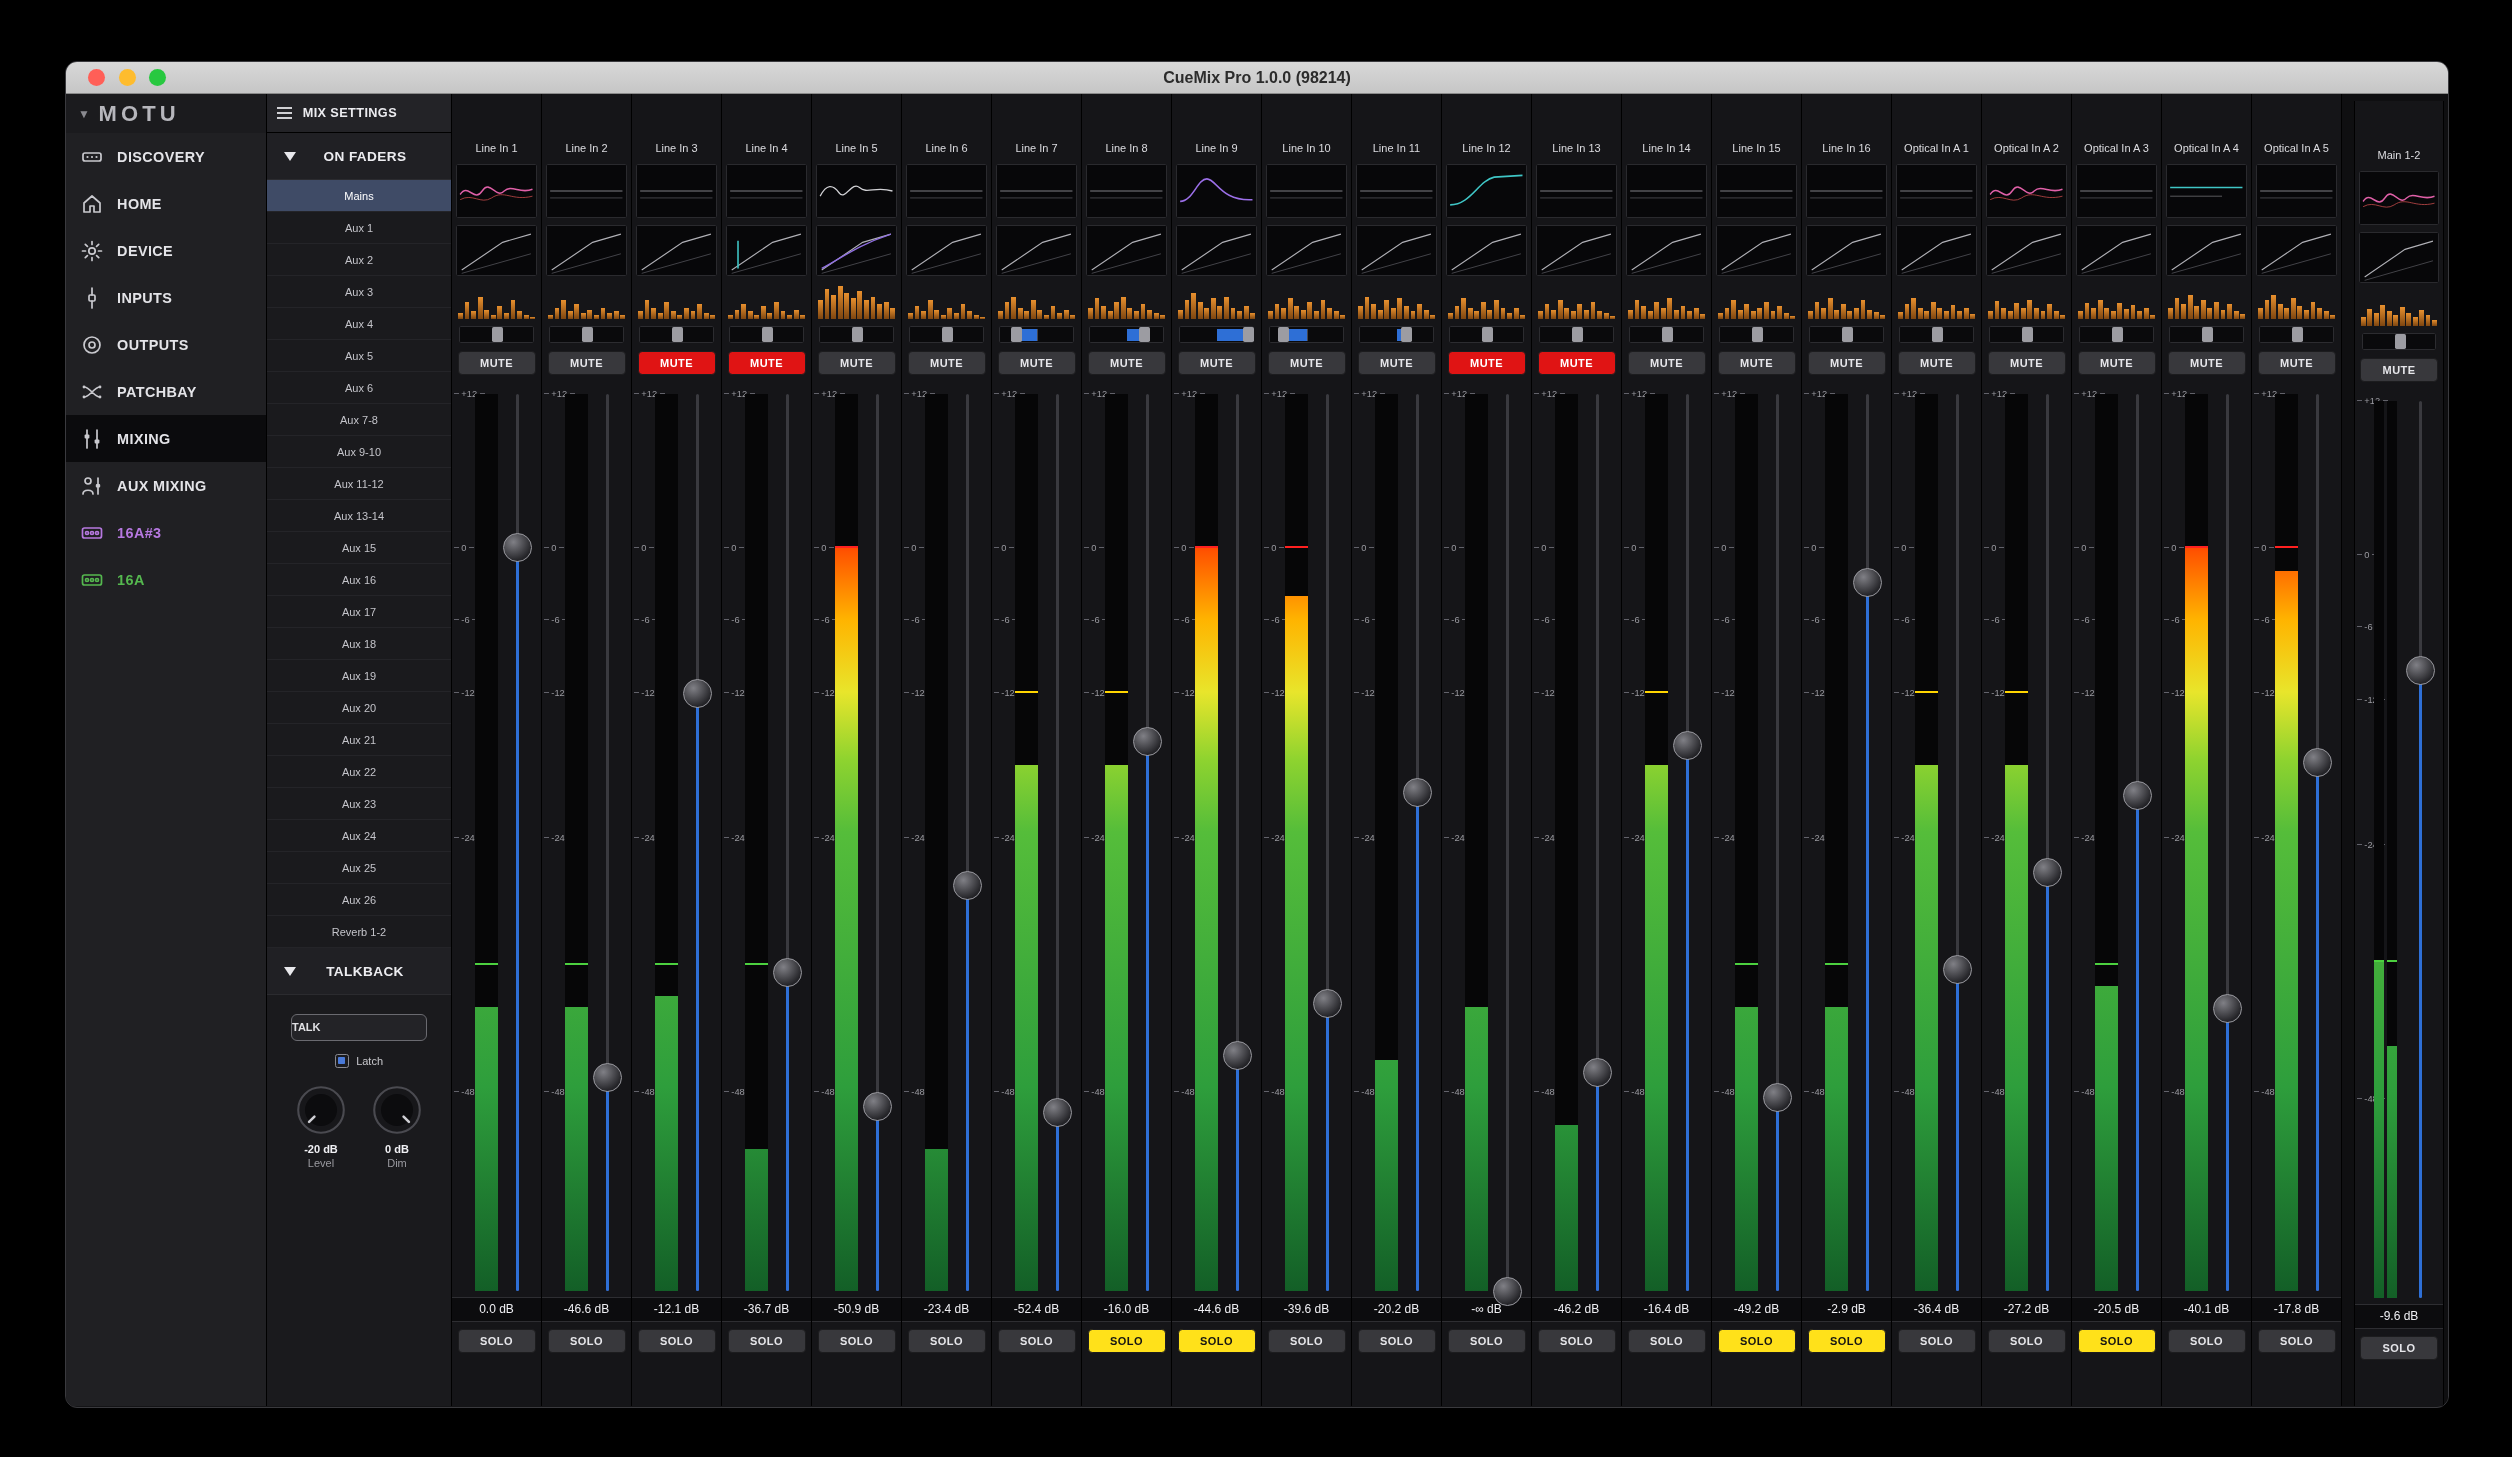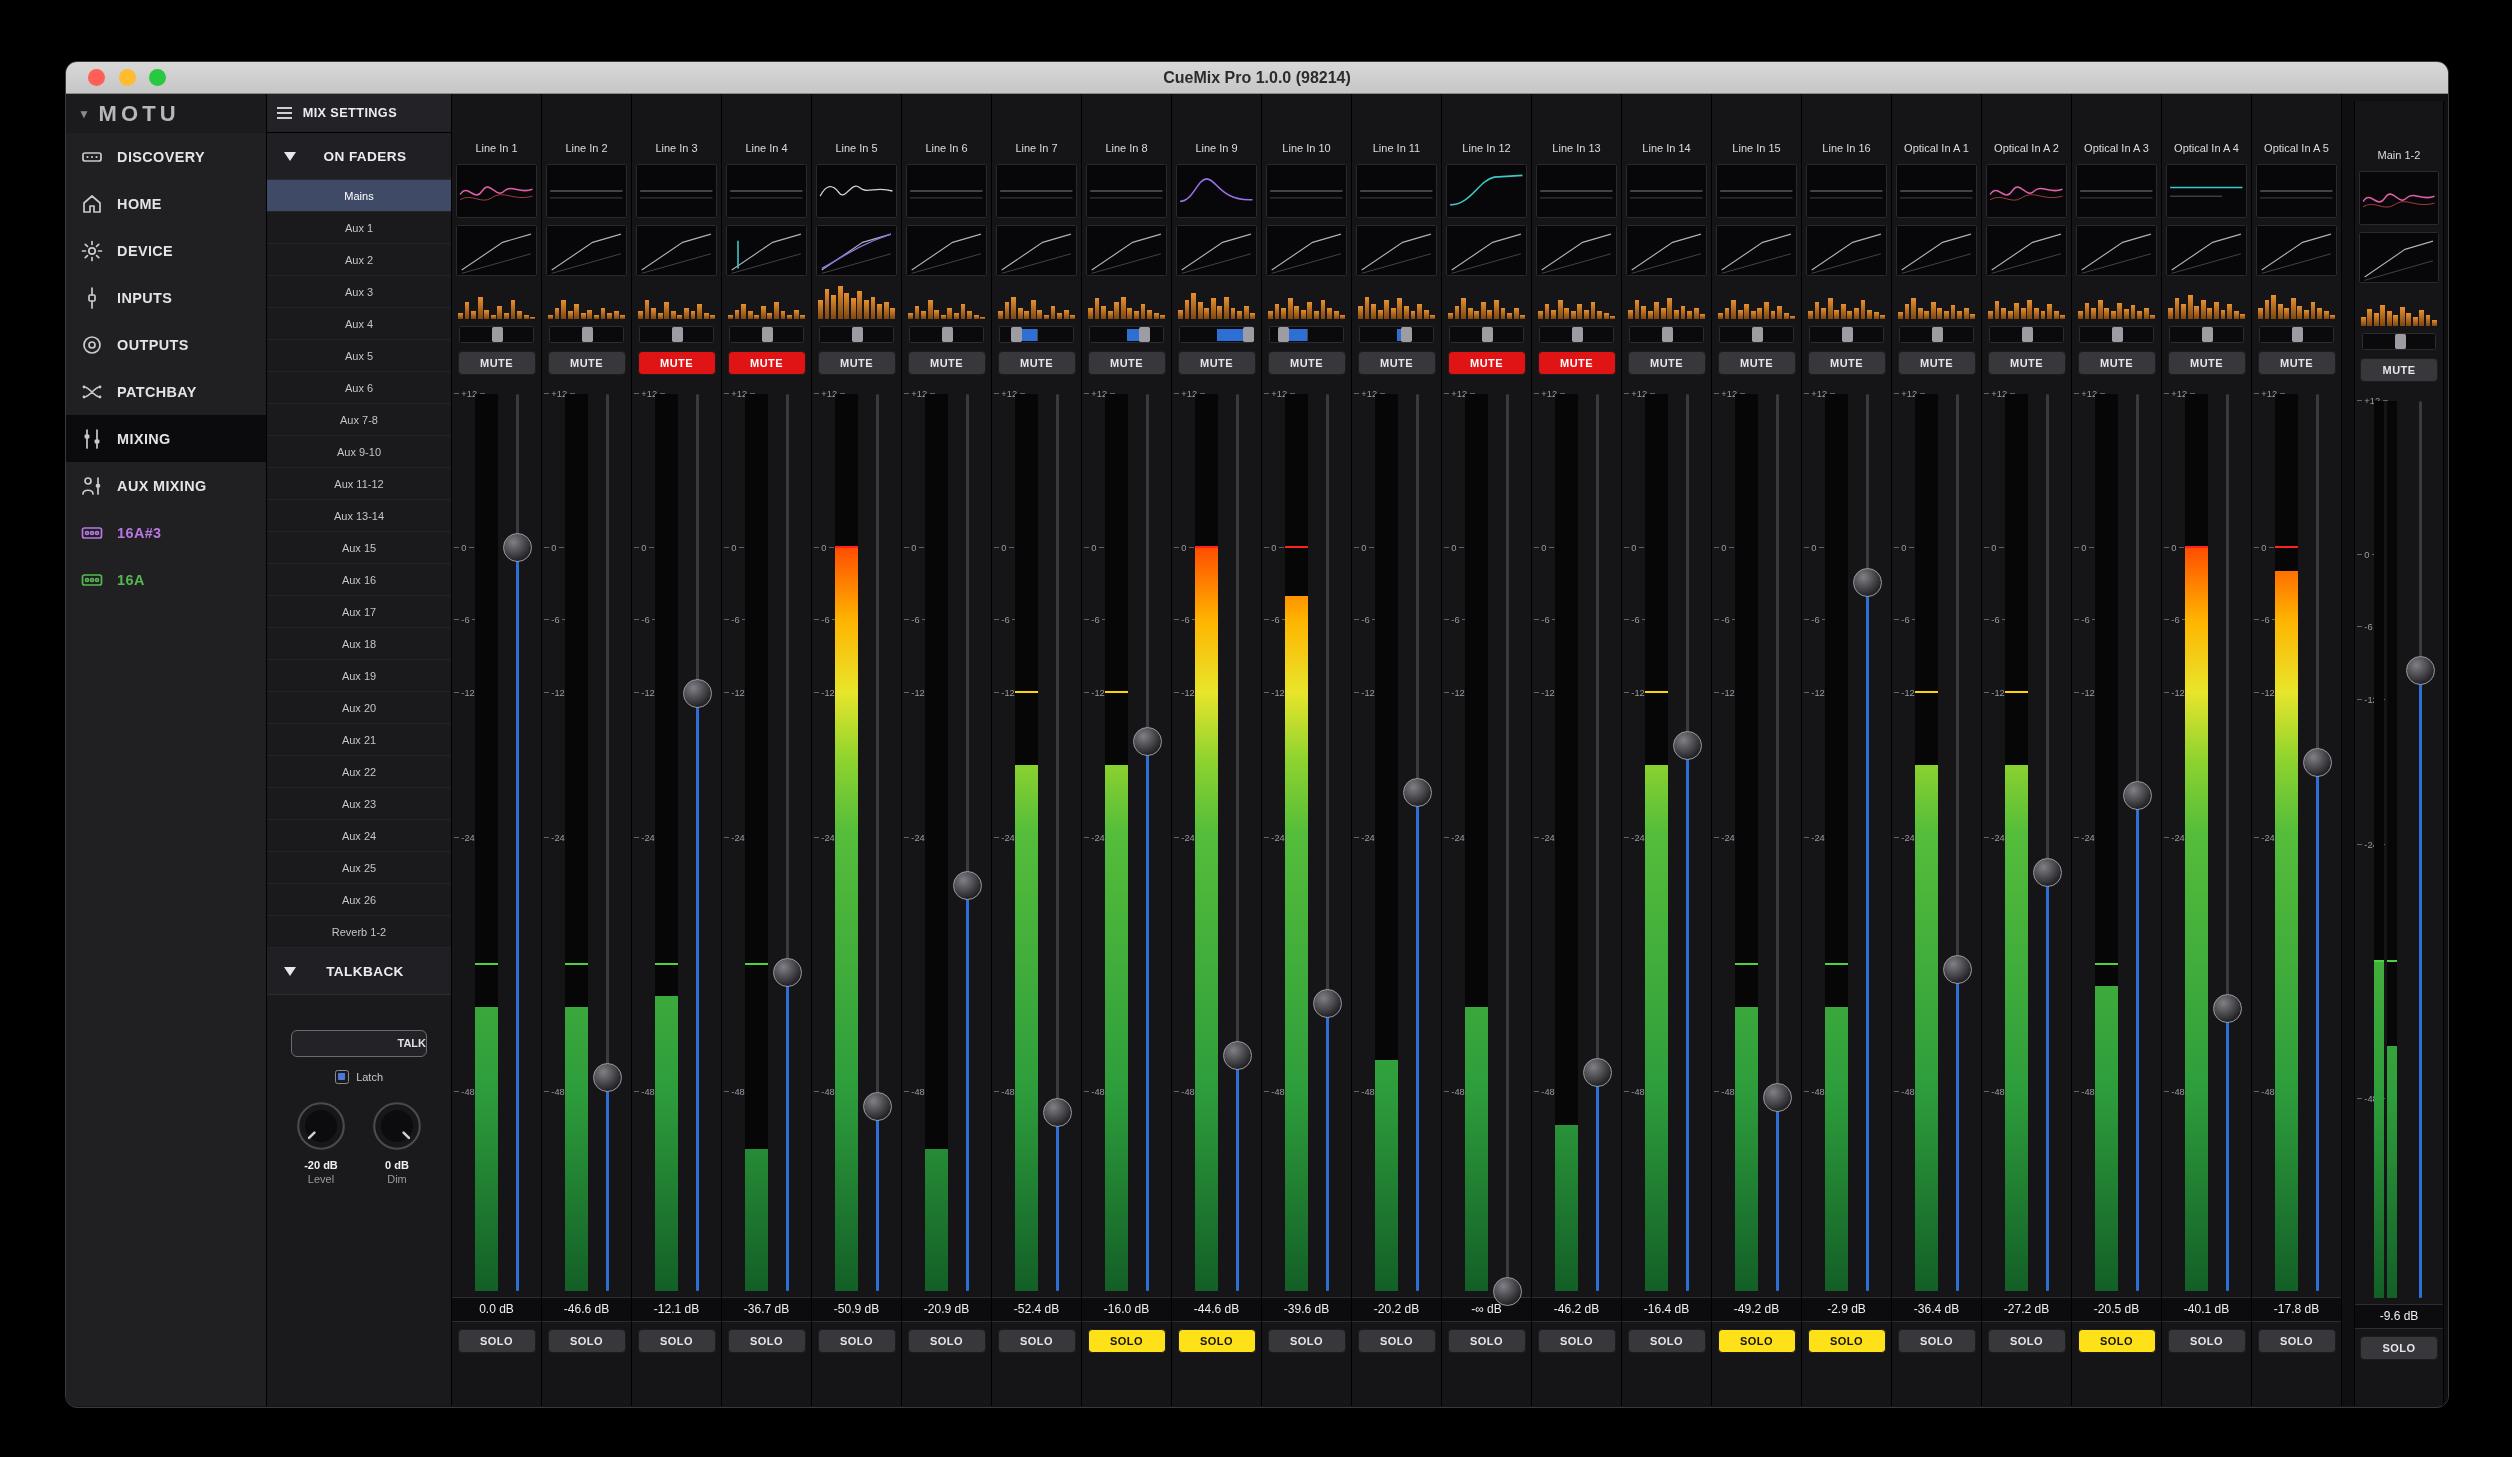--- a/index.html
+++ b/index.html
@@ -30,22 +30,22 @@
   .burger i{height:1.7px;background:#d0d0d4;display:block;}
   .panel-head .phlabel{color:#ececf0;font-size:12.7px;font-weight:700;letter-spacing:0.4px;text-align:right;}
   .sect{height:47px;display:flex;align-items:center;padding:0 0 0 17px;border-bottom:0.8px solid #2b2b2f;background:#202024;}
   .sect .slabel{flex:1;text-align:center;color:#ececf0;font-size:13.6px;font-weight:700;letter-spacing:0.4px;margin-right:17px;}
   .arr-r{width:0;height:0;border-top:6.8px solid transparent;border-bottom:6.8px solid transparent;border-left:9.3px solid #e8e8ec;}
   .arr-d{width:0;height:0;border-left:6.8px solid transparent;border-right:6.8px solid transparent;border-top:9.3px solid #e8e8ec;}
   .fader-list{background:#1a1a1d;}
   .fl-item{height:32px;display:flex;align-items:center;justify-content:center;color:#c4c4ca;font-size:11px;border-bottom:0.8px solid #242428;}
   .fl-item.sel{background:#3f4b66;color:#fff;}
   .talkback{padding:8.5px 0 0;background:#1a1a1d;flex:1;}
-  .talk-btn{display:block;width:136px;height:27px;margin:26px auto 0;background:#232327;border:0.8px solid #6a6a70;
-    border-radius:6px;color:#e0e0e4;font-size:11px;font-weight:600;text-align:right;line-height:25.5px;}
+  .talk-btn{display:block;width:136px;height:27px;margin:10px auto 0;background:#232327;border:0.8px solid #6a6a70;
+    border-radius:6px;color:#e0e0e4;font-size:11px;font-weight:600;text-align:left;line-height:25.5px;}
   .latch-row{display:flex;align-items:center;justify-content:center;gap:7.6px;margin-top:13.6px;}
   .chk{width:13.6px;height:13.6px;border:0.8px solid #8a8a90;border-radius:2.5px;background:#1b1b1f;display:flex;align-items:center;justify-content:center;}
   .chk i{width:6.8px;height:6.8px;background:#4a7ad8;display:block;border-radius:0.8px;}
   .latch-lbl{color:#c8c8cc;font-size:11px;}
   .knob-row{display:flex;justify-content:center;gap:22px;margin-top:15.3px;}
   .knob{display:flex;flex-direction:column;align-items:center;gap:1.7px;}
   .kval{color:#f0f0f4;font-size:11px;font-weight:700;margin-top:1.7px;}
   .kcap{color:#9a9aa0;font-size:11px;}
   
   .mixer{flex:1;background:#0f0f11;overflow:hidden;}
@@ -572,21 +572,21 @@
               <div class="smark" style="top:299px">-12</div>
               <div class="smark" style="top:444px">-24</div>
               <div class="smark" style="top:698px">-48</div>
               <div class="meter" style="left:23px;width:23px">
                 <div class="mfill" style="height:142px"></div>
               </div>
       <div class="ftrack"></div>
       <div class="ffill" style="top:491px"></div>
       <div class="fknob" style="top:477px"></div>
     </div>
-    <div class="db">-20.9 dB</div>
+    <div class="db">-23.4 dB</div>
     <div class="btn solo-btn">SOLO</div>
   </div>
   <div class="strip">
     <div class="ch-name">Line In 7</div>
     <div class="thumb">
               <svg viewBox="0 0 100 60" preserveAspectRatio="none">
                 <path d="M4 30 H96" stroke="#9a9aa0" fill="none"></path>
                 <path d="M4 38 H96" stroke="#515157" fill="none"></path>
               </svg>
             </div>

